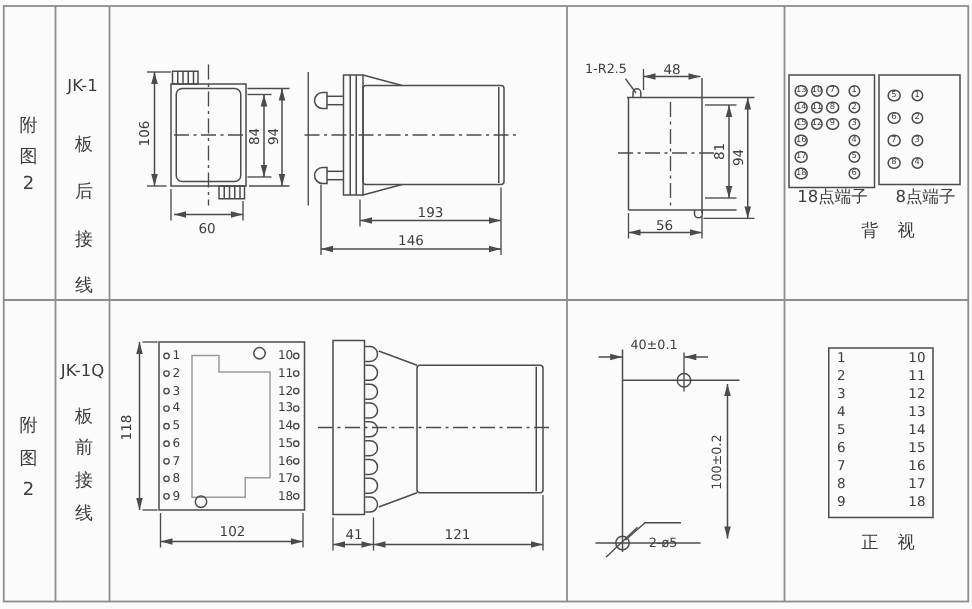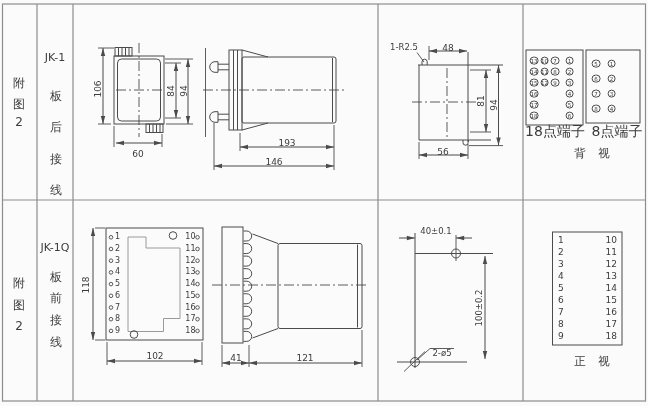--- a/index.html
+++ b/index.html
@@ -7,21 +7,21 @@
     position:relative; width:648px; height:406px; background:#fbfbfb;
     font-family:"DejaVu Sans", sans-serif; color:#3c3c3c; overflow:hidden;
   }
   #art { position:absolute; left:0; top:0; }
   
   .lab { position:absolute; transform:translate(-50%,-50%); white-space:nowrap;
          color:#3c3c3c; line-height:1; }
   .vlab { transform:translate(-50%,-50%) rotate(-90deg); }
   .f9  { font-size:9px; }
   .f85 { font-size:8.5px; }
-  .f10 { font-size:14px; }
+  .f10 { font-size:11px; }
   .f11 { font-size:11px; }
   .f12 { font-size:12px; }
   .view { font-size:11.5px; word-spacing:9px; }
   
   .tc { position:absolute; transform:translate(-50%,-50%); width:8.8px; height:8.8px;
         box-sizing:border-box; border:1px solid #4b4b4b; border-radius:50%;
         font-size:5.5px; line-height:6.8px; text-align:center; color:#3c3c3c; }
   .fn { position:absolute; transform:translate(0,-50%); font-size:8px; line-height:1;
         color:#3c3c3c; }
   .fn-r { width:13px; text-align:right; }
@@ -254,21 +254,21 @@
 <div class="lab f12" style="left:56px;top:298px">前</div>
 <div class="lab f12" style="left:56px;top:320px">接</div>
 <div class="lab f12" style="left:56px;top:342px">线</div>
 
 <div class="lab vlab f9" style="left:86px;top:284.5px">118</div>
 <div class="lab f9" style="left:155px;top:356px">102</div>
 <div class="lab f9" style="left:236px;top:358px">41</div>
 <div class="lab f9" style="left:305px;top:358px">121</div>
 <div class="lab f85" style="left:436px;top:231px">40±0.1</div>
 <div class="lab vlab f85" style="left:478.5px;top:307.5px">100±0.2</div>
-<div class="lab f85" style="left:442px;top:353px">2-ø5</div>
+<div class="lab f85" style="left:442px;top:363px">2-ø5</div>
 <div class="lab view" style="left:592px;top:362px">正 视</div>
 
 <div id="gen-layer">
       <span class="tc" style="left: 534px; top: 60.5px;">13</span>
       <span class="tc" style="left: 544.5px; top: 60.5px;">10</span>
       <span class="tc" style="left: 555px; top: 60.5px;">7</span>
       <span class="tc" style="left: 569.5px; top: 60.5px;">1</span>
       <span class="tc" style="left: 534px; top: 71.5px;">14</span>
       <span class="tc" style="left: 544.5px; top: 71.5px;">11</span>
       <span class="tc" style="left: 555px; top: 71.5px;">8</span>

